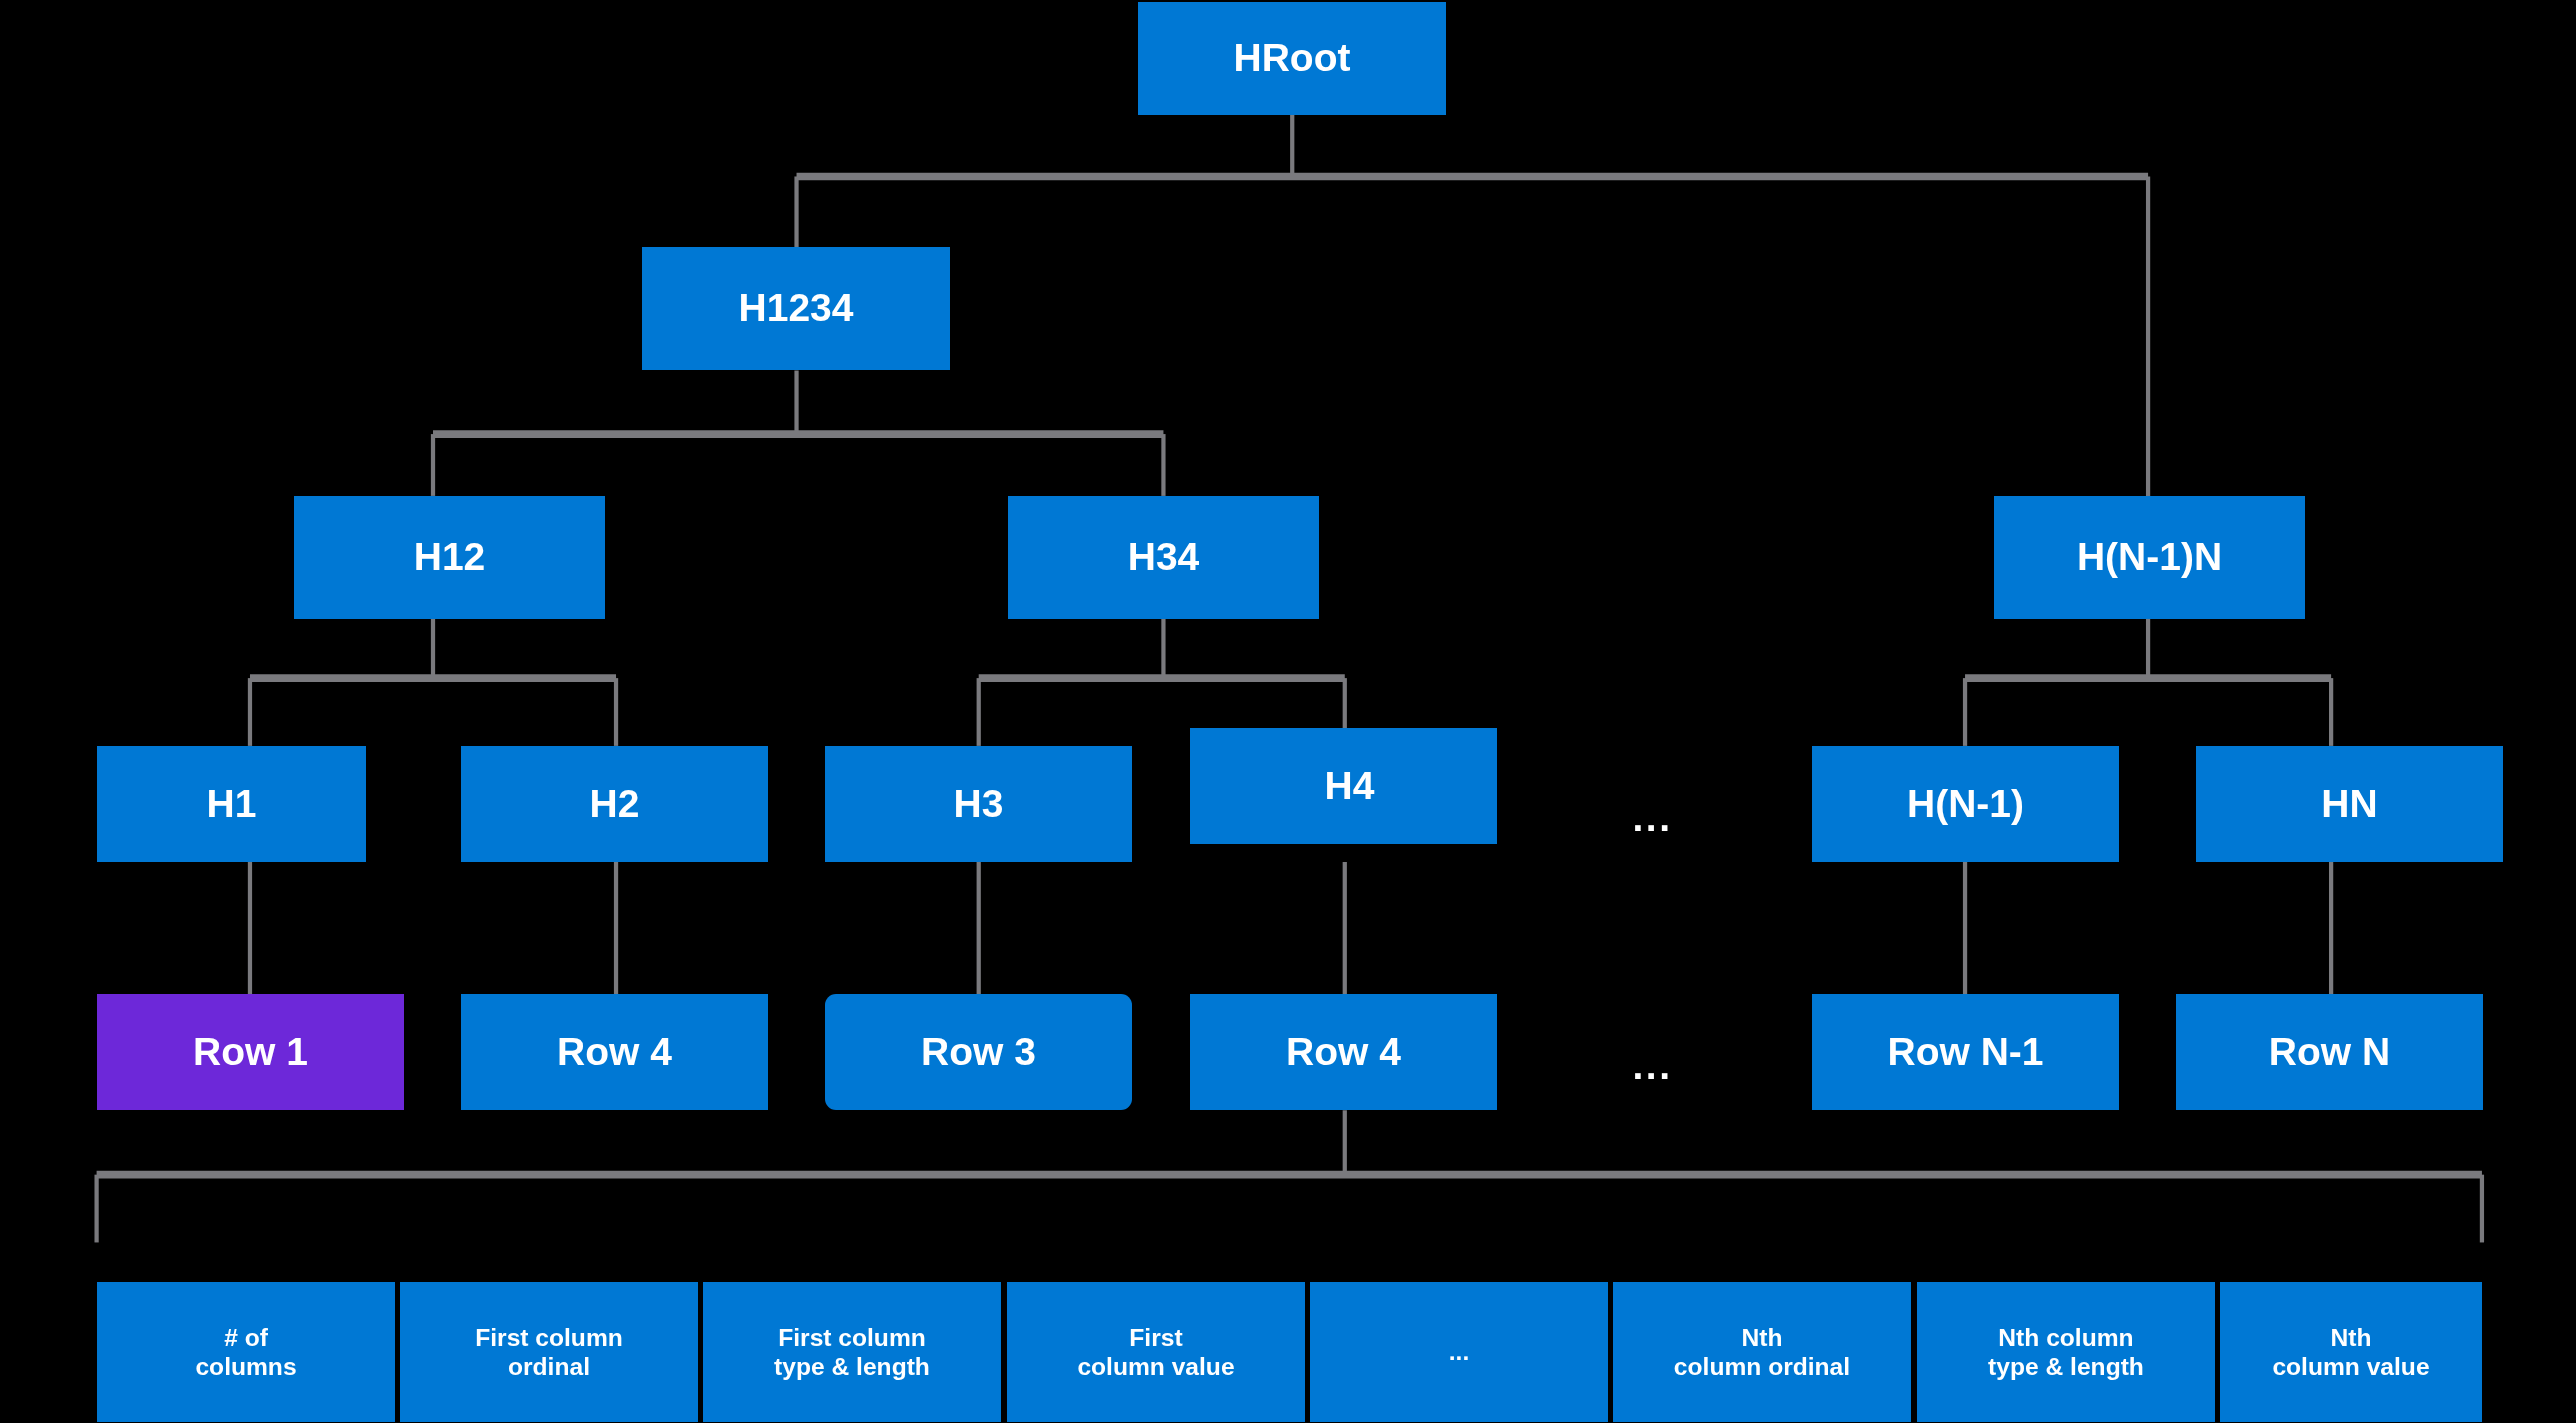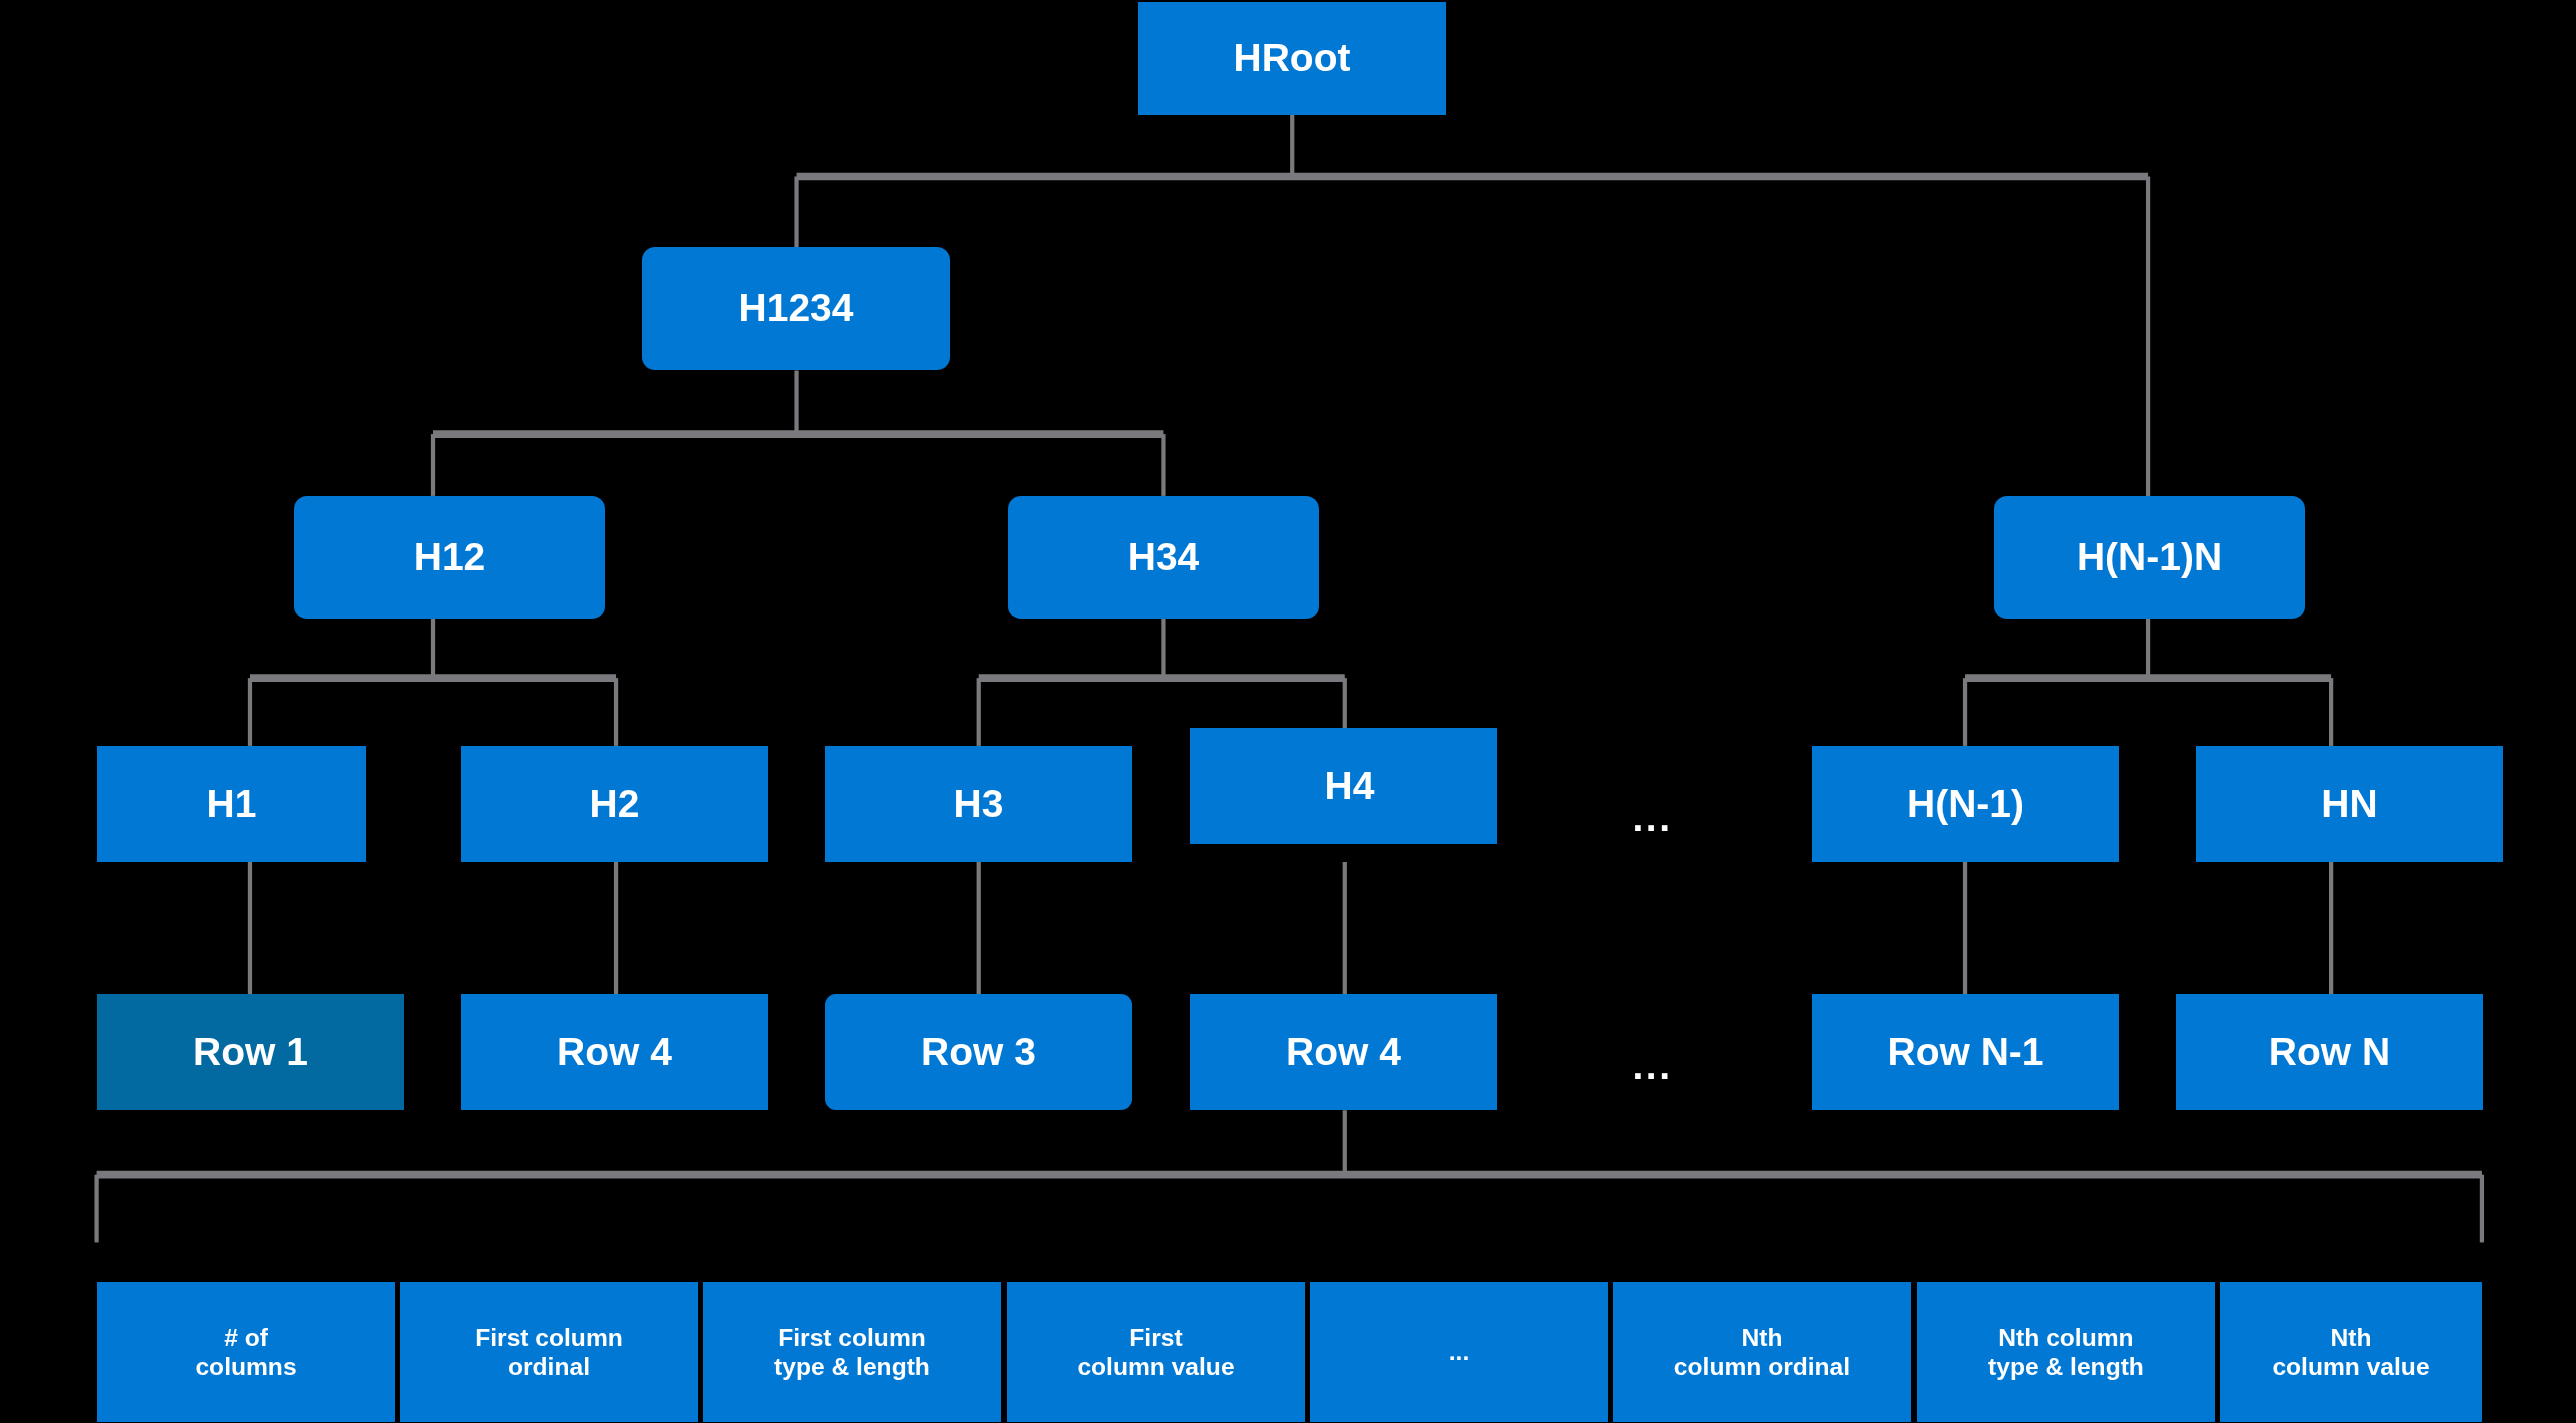--- a/index.html
+++ b/index.html
@@ -32,21 +32,21 @@
     justify-content: center;
     text-align: center;
     line-height: 1.18;
     z-index: 3;
   }
   .node-label {
     display: block;
     white-space: pre-line;
   }
   .tier-root   { font-size: 39px; font-weight: 600; }
-  .tier-inner  { font-size: 39px; font-weight: 600; border-radius: 13px; }
+  .tier-inner  { font-size: 39px; font-weight: 600; }
   .tier-leaf   { font-size: 39px; font-weight: 600; }
   .tier-row    { font-size: 39px; font-weight: 600; }
   .tier-field  { font-size: 24.6px; font-weight: 700; }
   .ellipsis {
     position: absolute;
     color: #FFFFFF;
     font-size: 39px;
     font-weight: 700;
     letter-spacing: 2.5px;
     display: flex;
@@ -122,21 +122,21 @@
       </div>
       <div class="node tier-leaf" style="left: 1190px; top: 728px; width: 307px; height: 116px; background: rgb(0, 120, 212); color: rgb(255, 255, 255); padding-left: 12px;">
         <span class="node-label">H4</span>
       </div>
       <div class="node tier-leaf" style="left: 1812px; top: 746px; width: 307px; height: 116px; background: rgb(0, 120, 212); color: rgb(255, 255, 255);">
         <span class="node-label">H(N-1)</span>
       </div>
       <div class="node tier-leaf" style="left: 2176px; top: 746px; width: 307px; height: 116px; background: rgb(0, 120, 212); color: rgb(255, 255, 255); margin-left: 20px;">
         <span class="node-label">HN</span>
       </div>
-      <div class="node tier-row" style="left: 97px; top: 994px; width: 307px; height: 116px; background: #0369a1; color: rgb(255, 255, 255);">
+      <div class="node tier-row" style="left: 97px; top: 994px; width: 307px; height: 116px; background: #6d28d9; color: rgb(255, 255, 255);">
         <span class="node-label">Row 1</span>
       </div>
       <div class="node tier-row" style="left: 461px; top: 994px; width: 307px; height: 116px; background: rgb(0, 120, 212); color: rgb(255, 255, 255);">
         <span class="node-label">Row 4</span>
       </div>
       <div class="node tier-row" style="left: 825px; top: 994px; width: 307px; height: 116px; background: rgb(0, 120, 212); color: rgb(255, 255, 255); border-radius: 11px;">
         <span class="node-label">Row 3</span>
       </div>
       <div class="node tier-row" style="left: 1190px; top: 994px; width: 307px; height: 116px; background: rgb(0, 120, 212); color: rgb(255, 255, 255);">
         <span class="node-label">Row 4</span>

